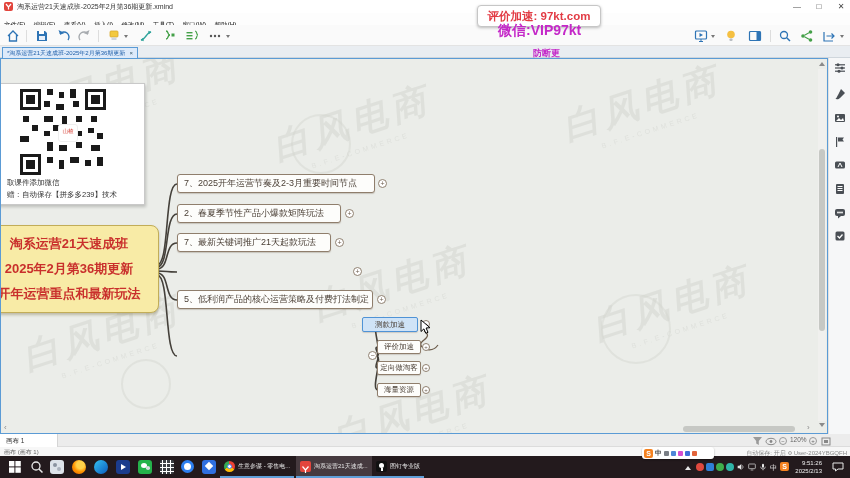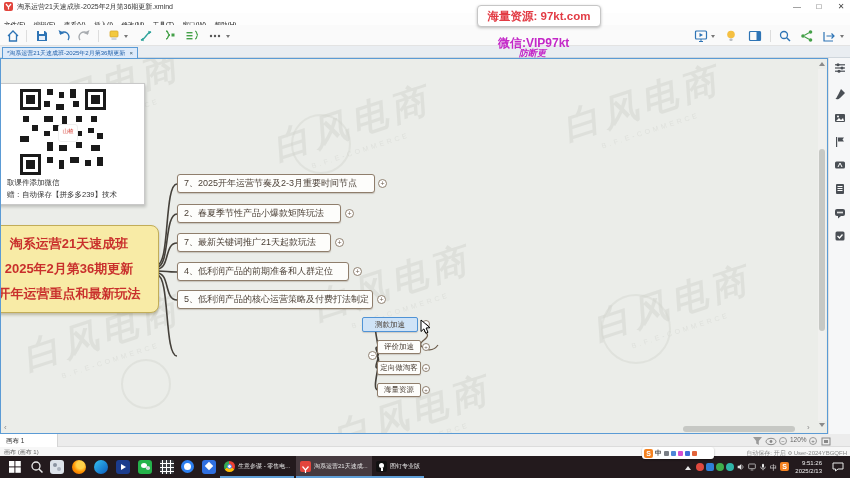--- a/index.html
+++ b/index.html
@@ -82,22 +82,22 @@
   .task{position:absolute;top:0;height:22px;display:flex;align-items:center;padding:0 4px;gap:3px;border-bottom:2px solid #5f9fd8;}
   .task .lbl{font-size:6px;color:#e8e8e8;white-space:nowrap;}
   .task.active{background:#463a3f;}
   .tico{width:11px;height:11px;border-radius:2px;flex:0 0 auto;position:relative;}
   .tray-ico{position:absolute;top:7px;width:8px;height:8px;}
   #clock{position:absolute;right:28px;top:3px;text-align:right;font-size:6px;color:#f0f0f0;line-height:8px;}
   
   #wm-banner{position:absolute;left:477px;top:5px;width:124px;height:22px;background:#fff;border:1px solid #c6c6c6;
     border-radius:4px;box-shadow:0 1px 3px rgba(0,0,0,.25);z-index:60;font-size:11.5px;font-weight:bold;color:#e23b44;
     display:flex;align-items:center;justify-content:center;white-space:nowrap;}
-  #wm-wechat{position:absolute;left:498px;top:35px;z-index:60;font-size:12px;font-weight:bold;color:#c428c8;}
-  #wm-anti{position:absolute;left:519px;top:47px;z-index:60;font-size:9px;font-weight:bold;color:#c428c8;font-style:italic;}
+  #wm-wechat{position:absolute;left:498px;top:22px;z-index:60;font-size:14px;font-weight:bold;color:#c428c8;}
+  #wm-anti{position:absolute;left:533px;top:47px;z-index:60;font-size:9px;font-weight:bold;color:#c428c8;}
   #cursor{position:absolute;left:419px;top:260px;z-index:6;}
 </style>
 </head>
 <body>
 
 <div id="screen">
 
   <div id="titlebar">
     <svg class="abs" style="left:4px;top:2px" width="9" height="9">
         <rect width="9" height="9" rx="2" fill="#e2453d"></rect>
@@ -346,23 +346,20 @@
       </div>
     <div class="pm" style="left:377px;top:120px">+</div>
     <div class="topic" style="left:176px;top:145px;width:164px;height:19px">
         <span>2、春夏季节性产品小爆款矩阵玩法</span>
       </div>
     <div class="pm" style="left:344px;top:150px">+</div>
     <div class="topic" style="left:176px;top:174px;width:154px;height:19px">
         <span>7、最新关键词推广21天起款玩法</span>
       </div>
     <div class="pm" style="left:334px;top:179px">+</div>
-    <div class="topic" style="left:176px;top:203px;width:172px;height:19px">
-        <span>4、低利润产品的前期准备和人群定位</span>
-      </div>
     <div class="pm" style="left:352px;top:208px">+</div>
     <div class="topic" style="left:176px;top:231px;width:196px;height:19px">
         <span>5、低利润产品的核心运营策略及付费打法制定</span>
       </div>
     <div class="pm" style="left:376px;top:236px">+</div>
     <div class="pm" style="left:367px;top:292px">−</div>
 
     <div class="child selected" style="left:361px;top:258px;width:56px;height:15px">
         <span>测款加速</span>
       </div>
@@ -546,17 +543,17 @@
     <span class="abs" style="left:780px;top:6px;width:9px;height:9px;background:#f58220;border-radius:2px;color:#fff;font-size:7px;font-weight:bold;text-align:center;line-height:9px">S</span>
     <div id="clock">
       <div>9:51:26</div>
       <div>2025/2/13</div>
     </div>
     <svg class="abs" style="right:6px;top:6px" width="12" height="10" viewBox="0 0 12 10">
         <path d="M1 1 H11 V7 H6 L3.5 9 V7 H1 Z" stroke="#e8e8e8" fill="none"></path>
       </svg>
   </div>
 
-  <div id="wm-banner">海量资源: 97kt.com</div>
+  <div id="wm-banner">评价加速: 97kt.com</div>
   <div id="wm-wechat">微信:VIP97kt</div>
   <div id="wm-anti">防断更</div>
 
 </div>
 
 </body></html>

